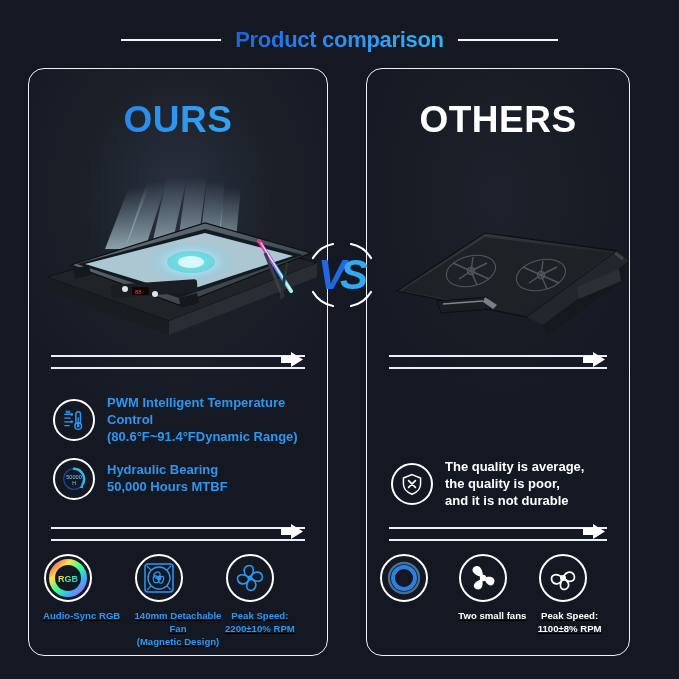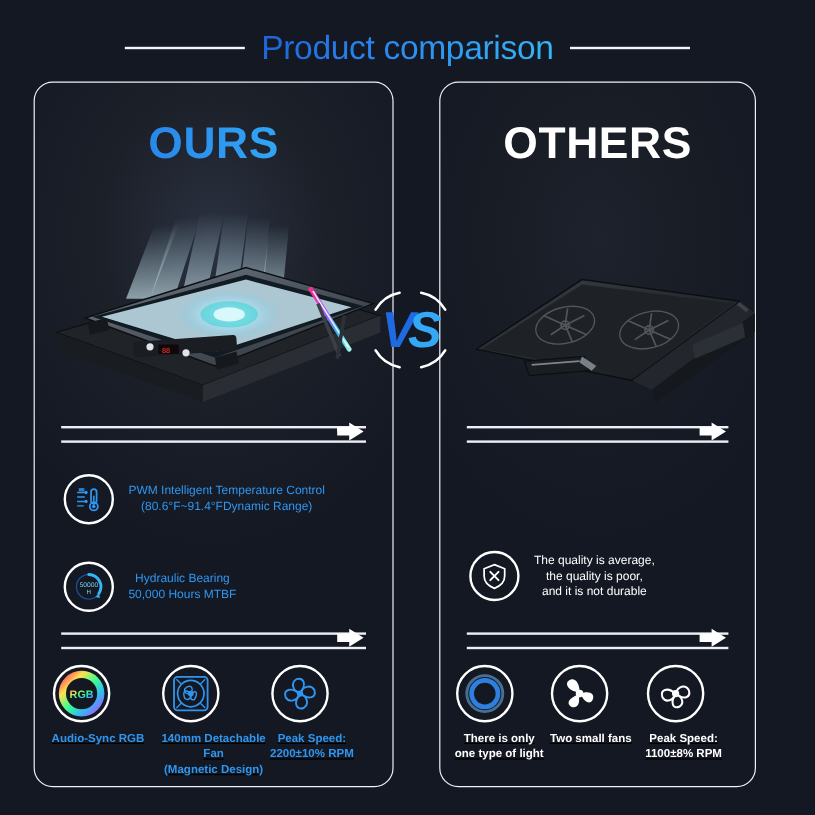--- a/index.html
+++ b/index.html
@@ -13,21 +13,21 @@
 
   
   .title-row {
     position: absolute; top: 18px; left: 0; width: 679px; height: 44px;
     display: flex; align-items: center; justify-content: center; gap: 14px;
   }
   .title-rule { height: 2px; background: #f2f4f8; }
   .title-rule.left  { width: 100px; }
   .title-rule.right { width: 100px; }
   .title-text {
-    font-size: 28px; font-weight: normal; letter-spacing: -0.3px;
+    font-size: 22px; font-weight: bold; letter-spacing: -0.3px;
     background: linear-gradient(100deg, #1d63d8 0%, #2a87f0 40%, #35b6f5 100%);
     -webkit-background-clip: text; background-clip: text; color: transparent;
     white-space: nowrap;
   }
 
   
   .panel {
     position: absolute; top: 68px; height: 588px;
     border: 1.6px solid #eef1f6; border-radius: 16px;
     background: radial-gradient(ellipse 70% 45% at 50% 22%, #2b3140 0%, #1b2029 45%, #141823 100%);
@@ -64,21 +64,21 @@
   }
 
   
   .feat {
     position: absolute; display: flex; align-items: center; gap: 12px;
   }
   .feat .badge {
     flex: 0 0 auto; width: 42px; height: 42px; border-radius: 50%;
     border: 2px solid #ffffff; display: flex; align-items: center; justify-content: center;
   }
-  .feat .ftext { line-height: 1.30; font-size: 10px; font-weight: normal; text-align: center; }
+  .feat .ftext { line-height: 1.30; font-size: 13px; font-weight: bold; }
   .feat.blue .ftext { color: #2f96ef; }
   .feat.white .ftext { color: #ffffff; }
 
   
   .trio { position: absolute; display: flex; justify-content: space-between; }
   .trio .cell { width: 88px; display: flex; flex-direction: column; align-items: flex-start; text-decoration: underline; }
   .trio .cico {
     width: 50px; height: 50px; border-radius: 50%;
     display: flex; align-items: center; justify-content: center; margin-bottom: 7px;
   }
@@ -198,21 +198,21 @@
           <circle cx="11.5" cy="16" r="1.5" fill="#2f96ef"></circle>
           <rect x="5" y="4" width="5" height="3" fill="#2f96ef" opacity="0.8"></rect>
         </svg>
       </div>
       <div class="ftext">
         <div>PWM Intelligent Temperature Control</div>
         <div>(80.6°F~91.4°FDynamic Range)</div>
       </div>
     </div>
 
-    <div class="feat blue" style="left:24px; top:399px; width:262px;">
+    <div class="feat blue" style="left:24px; top:389px; width:262px;">
       <div class="badge">
         <svg viewBox="0 0 30 30" width="28" height="28">
           <circle cx="15" cy="15" r="11" fill="none" stroke="#1f6ddd" stroke-width="1.3" opacity="0.6"></circle>
           <path d="M15,4 a11,11 0 0 1 9,17" fill="none" stroke="#35b6f5" stroke-width="2.6" stroke-linecap="round"></path>
           <path d="M24,21 l1,4 l-4,-1 z" fill="#35b6f5"></path>
           <text x="15" y="15" font-size="6" fill="#7fd4f7" text-anchor="middle" font-family="'Liberation Sans',sans-serif">50000</text>
           <text x="15" y="21" font-size="5.5" fill="#7fd4f7" text-anchor="middle" font-family="'Liberation Sans',sans-serif">H</text>
         </svg>
       </div>
       <div class="ftext">
@@ -371,24 +371,20 @@
     <div class="trio white" style="left:12px; right:12px; top:484px;">
       <div class="cell">
         <div class="cico">
           <svg viewBox="0 0 50 50" width="50" height="50">
             <circle cx="25" cy="25" r="23" fill="none" stroke="#ffffff" stroke-width="2"></circle>
             <circle cx="25" cy="25" r="15" fill="none" stroke="#6fb8ef" stroke-width="2.4" opacity="0.55"></circle>
             <circle cx="25" cy="25" r="11" fill="none" stroke="#2f7fe0" stroke-width="4"></circle>
             <circle cx="25" cy="25" r="7" fill="#141823"></circle>
           </svg>
         </div>
-        <div class="clabel">
-          <div>There is only</div>
-          <div>one type of light</div>
-        </div>
       </div>
 
       <div class="cell">
         <div class="cico">
           <svg viewBox="0 0 50 50" width="50" height="50">
             <circle cx="25" cy="25" r="23" fill="none" stroke="#ffffff" stroke-width="2"></circle>
             <g fill="#ffffff">
               <path d="M25,24 C25,16 21,11 16,14 C12,17 16,23 25,24 Z"></path>
               <path d="M26,25 C33,22 38,25 36,30 C34,35 28,32 26,25 Z"></path>
               <path d="M24,26 C26,33 23,38 18,36 C13,33 17,28 24,26 Z"></path>

